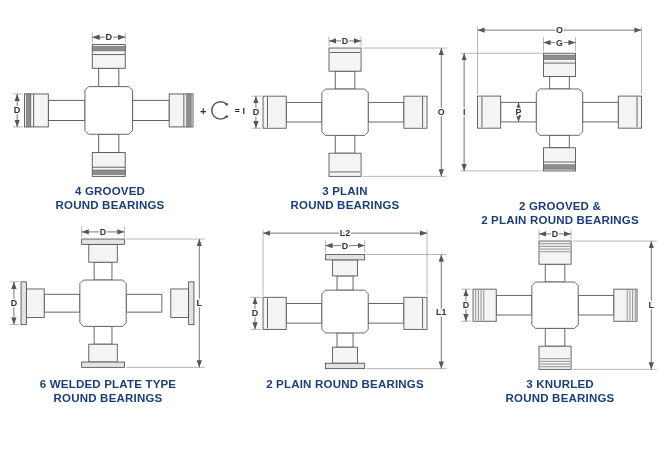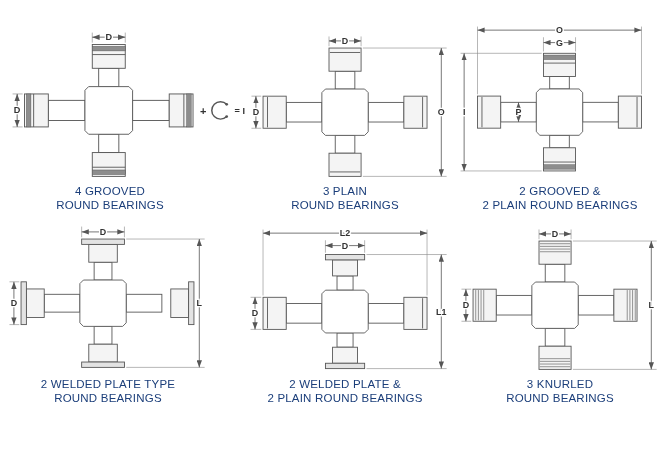--- a/index.html
+++ b/index.html
@@ -1,21 +1,21 @@
 <!DOCTYPE html>
 <html><head>
 <meta charset="utf-8">
 <style>
   html,body{margin:0;padding:0;background:#ffffff;}
   body{width:670px;height:450px;font-family:"Liberation Sans",sans-serif;}
   .page{position:relative;width:670px;height:450px;background:#ffffff;overflow:hidden;}
   .djsvg{position:absolute;}
   .caption{
     position:absolute;transform:translateX(-50%);text-align:center;
-    color:#1b3e7a;font-weight:normal;font-size:11.5px;line-height:14px;
+    color:#1b3e7a;font-weight:bold;font-size:11.5px;line-height:14px;
     letter-spacing:.2px;white-space:nowrap;
   }
   
   .p{fill:#ffffff;stroke:#565656;stroke-width:1;}
   .cup{fill:#f4f4f4;stroke:#565656;stroke-width:1;}
   .plate{fill:#e3e3e3;stroke:#565656;stroke-width:1;}
   .band{fill:#8d8d8d;stroke:#565656;stroke-width:.5;}
   .capline{stroke:#565656;stroke-width:1;fill:none;}
   .knl{stroke:#7a7a7a;stroke-width:.9;}
   .ext{stroke:#8a8a8a;stroke-width:.7;}
@@ -283,30 +283,29 @@
   </svg>
 
   <div class="caption" style="left:110px;top:184px">
     <div>4 GROOVED</div>
     <div>ROUND BEARINGS</div>
   </div>
   <div class="caption" style="left:345px;top:184px">
     <div>3 PLAIN</div>
     <div>ROUND BEARINGS</div>
   </div>
-  <div class="caption" style="left:560px;top:184px">
+  <div class="caption" style="left:560px;top:199px">
     <div>2 GROOVED &amp;</div>
     <div>2 PLAIN ROUND BEARINGS</div>
   </div>
   <div class="caption" style="left:108px;top:377px">
-    <div>2 WELDED PLATE TYPE</div>
+    <div>6 WELDED PLATE TYPE</div>
     <div>ROUND BEARINGS</div>
   </div>
   <div class="caption" style="left:345px;top:377px">
-    <div>2 WELDED PLATE &amp;</div>
     <div>2 PLAIN ROUND BEARINGS</div>
   </div>
   <div class="caption" style="left:560px;top:377px">
     <div>3 KNURLED</div>
     <div>ROUND BEARINGS</div>
   </div>
 
 </div>
 
 </body></html>

